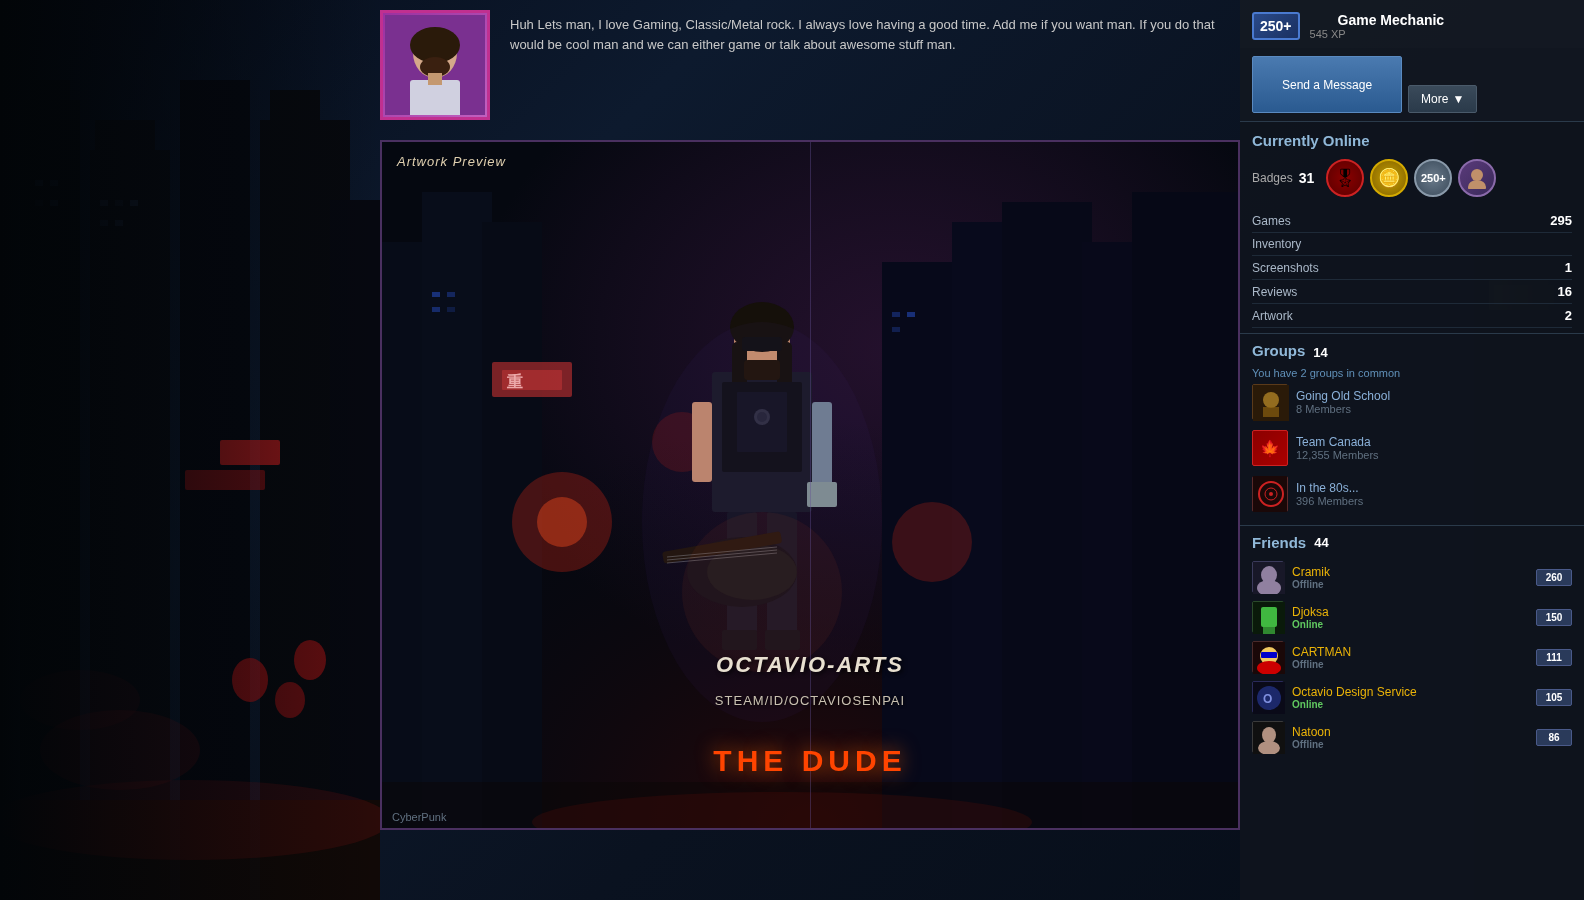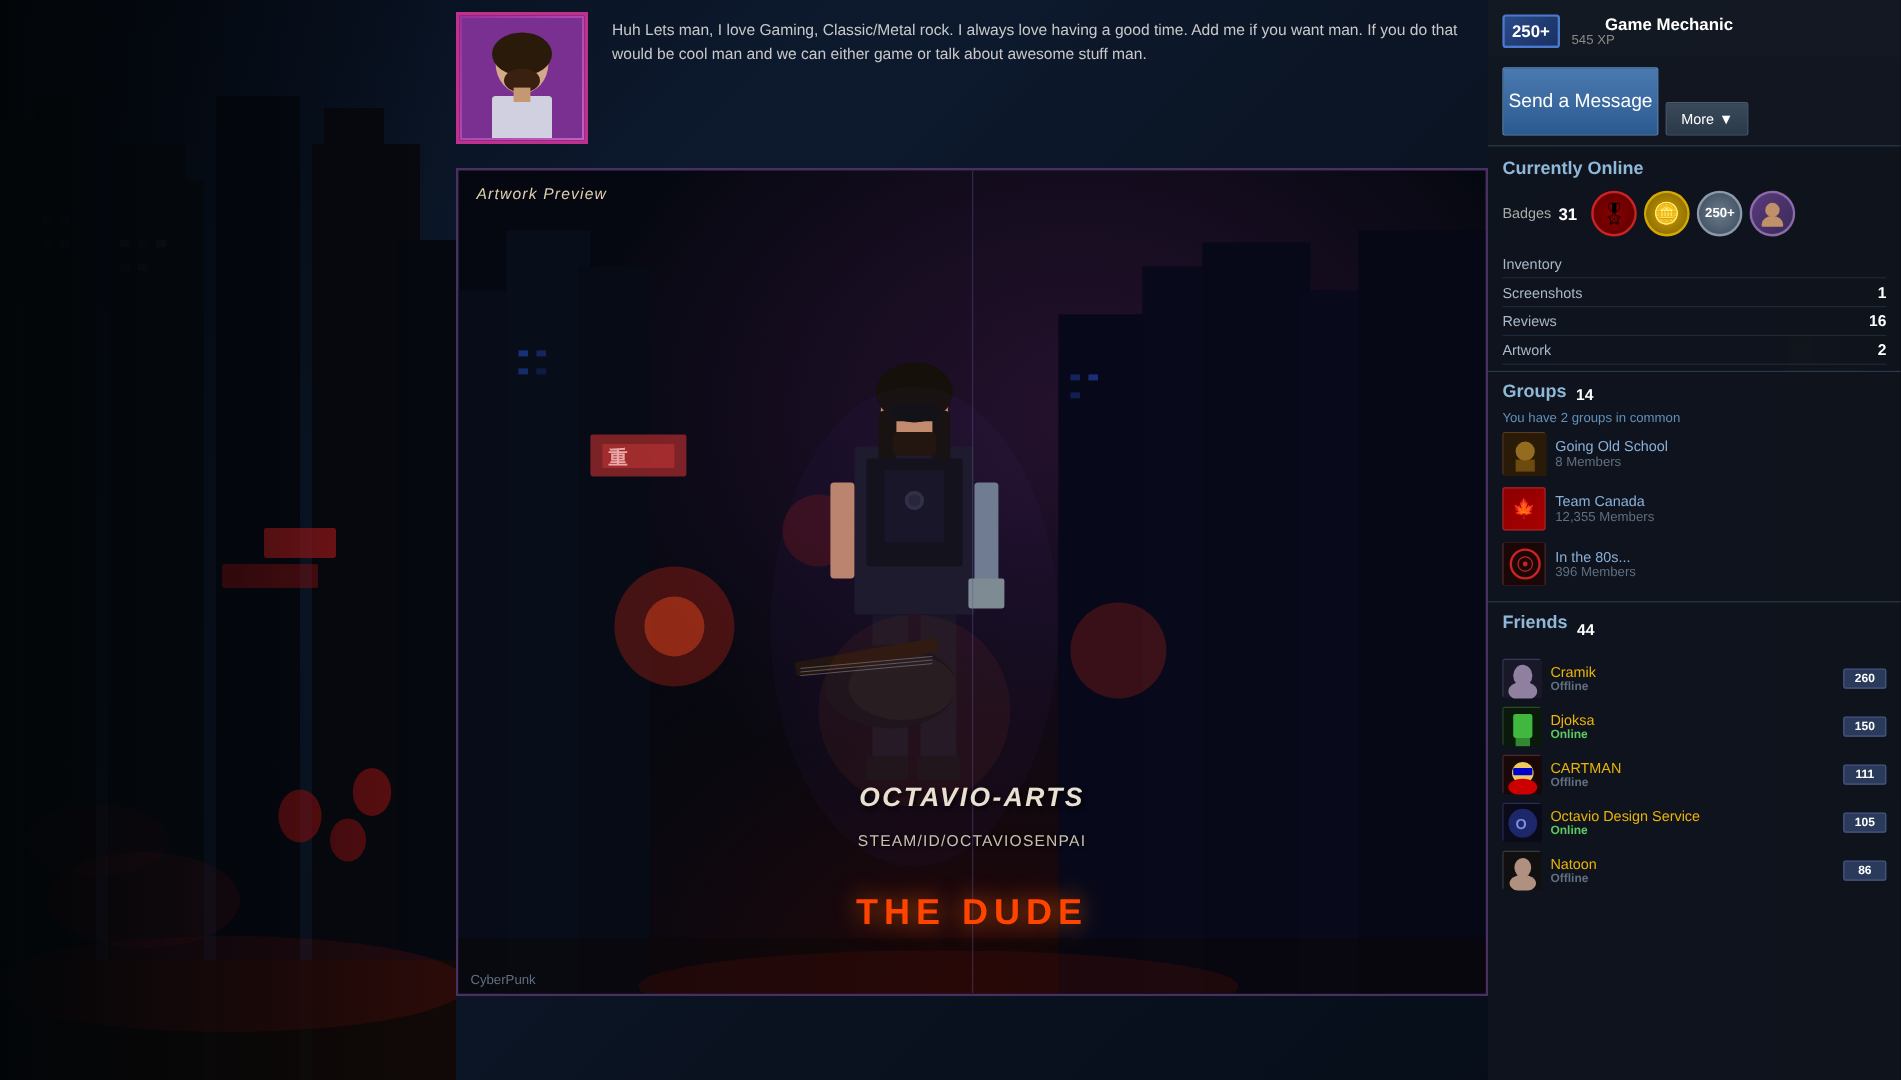--- a/index.html
+++ b/index.html
@@ -200,22 +200,22 @@
       display: flex;
       gap: 6px;
       padding: 8px 12px;
       background: rgba(18, 23, 33, 0.9);
     }
 
     .btn-message {
       background: linear-gradient(180deg, #4a7ab0, #2a5a90);
       border: 1px solid #5a8ac0;
       color: #ffffff;
-      font-size: 16px;
-      padding: 6px 4px;
+      font-size: 12px;
+      padding: 6px 29px;
       cursor: pointer;
       border-radius: 2px;
     }
 
     .btn-more {
       background: linear-gradient(180deg, #3a4a5a, #2a3a4a);
       border: 1px solid #4a5a6a;
       color: #ffffff;
       font-size: 12px;
       padding: 6px 12px;
@@ -735,20 +735,24 @@
       <div class="badge-icon badge-silver-250">250+</div>
       <div class="badge-icon badge-avatar">
         <svg width="22" height="22" xmlns="http://www.w3.org/2000/svg">
           <circle cx="11" cy="8" r="6" fill="#c0906a"></circle>
           <ellipse cx="11" cy="20" rx="9" ry="7" fill="#c0906a"></ellipse>
         </svg>
       </div>
     </div>
 
     <div class="stat-row">
+      <span class="stat-label">Games</span>
+      <span class="stat-value">295</span>
+    </div>
+    <div class="stat-row">
       <span class="stat-label">Inventory</span>
       <span class="stat-value"></span>
     </div>
     <div class="stat-row">
       <span class="stat-label">Screenshots</span>
       <span class="stat-value">1</span>
     </div>
     <div class="stat-row">
       <span class="stat-label">Reviews</span>
       <span class="stat-value">16</span>
@@ -803,21 +807,21 @@
       </div>
       <div class="group-info">
         <div class="group-name">In the 80s...</div>
         <div class="group-members">396 Members</div>
       </div>
     </div>
   </div>
 
   <div class="friends-section">
     <div style="display:flex;align-items:center;gap:8px;margin-bottom:6px;">
-      <span class="section-title" style="margin-bottom:12px;">Friends</span>
+      <span class="section-title" style="margin-bottom:0;">Friends</span>
       <span class="stat-value">44</span>
     </div>
 
     <div class="friend-item">
       <div class="friend-avatar friend-avatar-cramik">
         <svg width="32" height="32" xmlns="http://www.w3.org/2000/svg">
           <rect width="32" height="32" fill="#181828"></rect>
           <ellipse cx="16" cy="13" rx="8" ry="9" fill="#9080a0"></ellipse>
           <ellipse cx="16" cy="26" rx="12" ry="8" fill="#9080a0"></ellipse>
         </svg>

